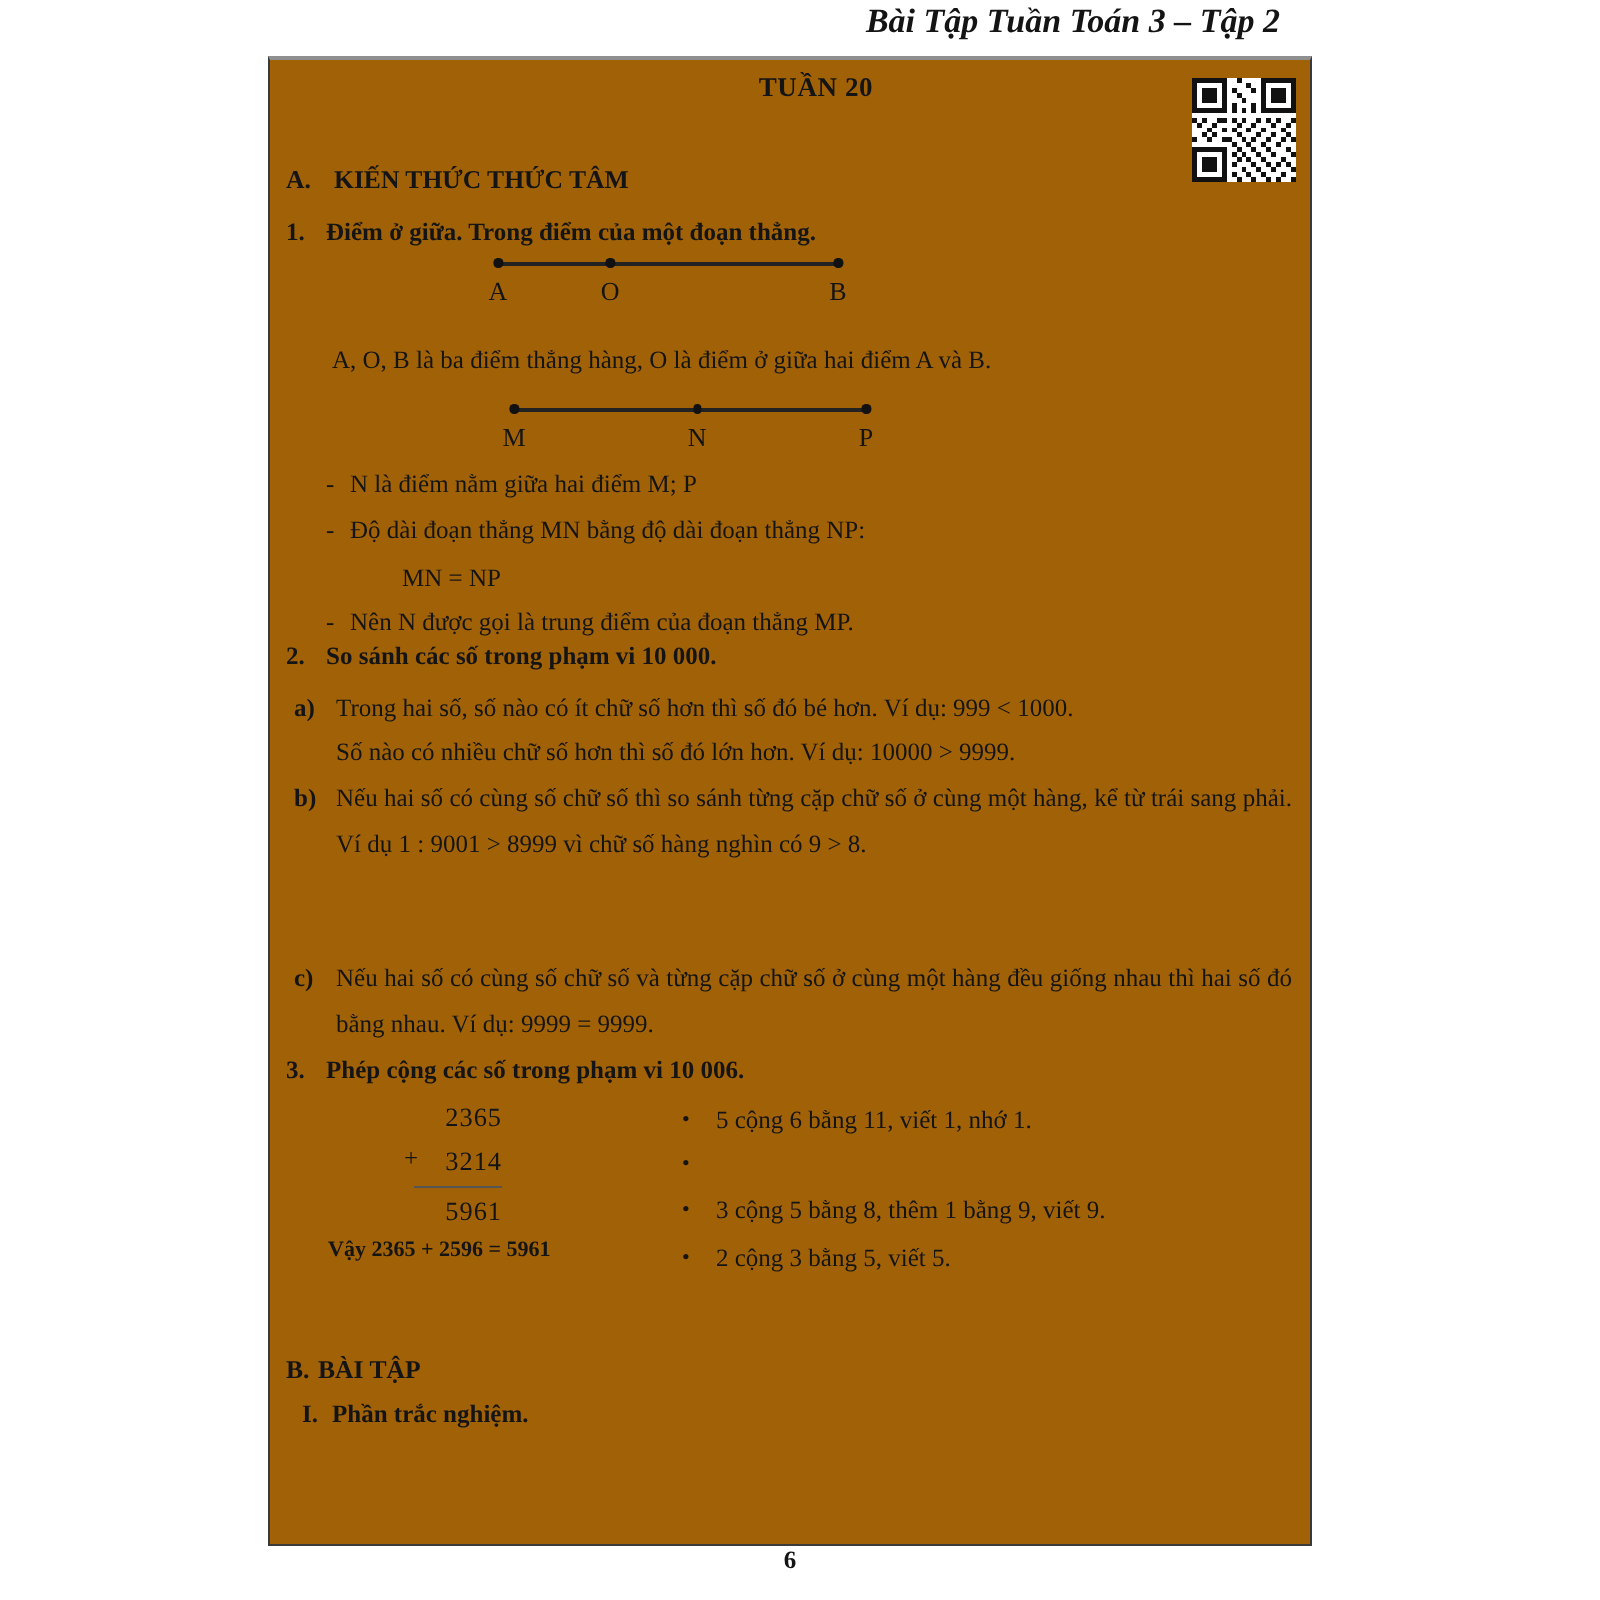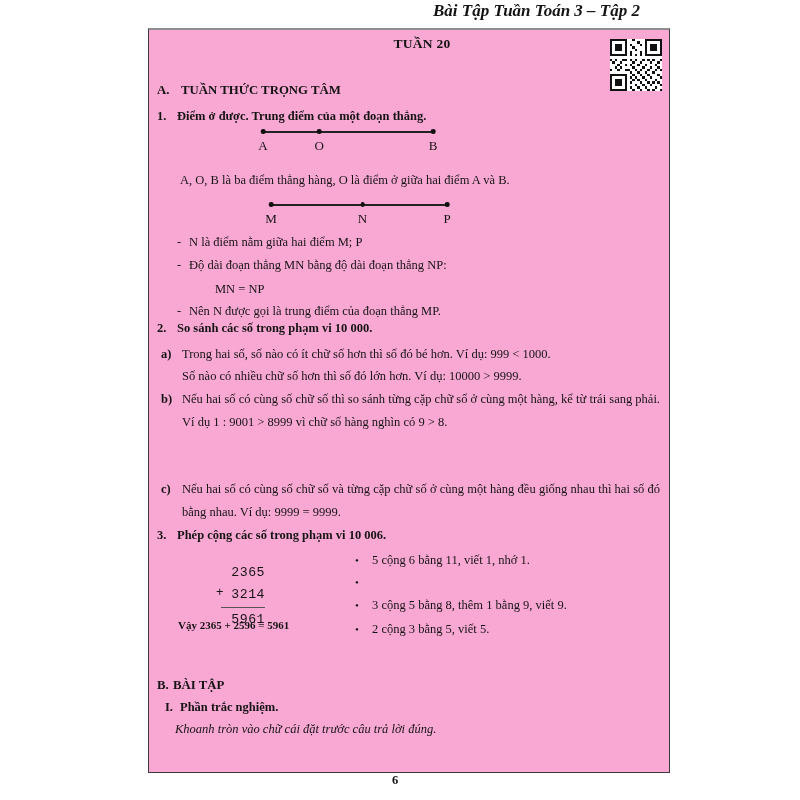--- a/index.html
+++ b/index.html
@@ -8,22 +8,22 @@
     font-family:"Liberation Serif","DejaVu Serif",serif;color:#141414;
     -webkit-font-smoothing:antialiased;overflow:hidden;
   }
   .b{font-weight:bold;}
   .i{font-style:italic;}
   .running-header{
     position:absolute;top:4px;right:160px;font-size:17px;line-height:14px;
   }
   .page{
     position:absolute;left:134px;top:28px;width:522px;height:745px;
-    box-sizing:border-box;background:#f9a8d4;
-    border:1.6px solid #3a3a3a;border-top:2px solid #8f8f8f;margin-left:14px;
+    box-sizing:border-box;background:#a16207;
+    border:1.6px solid #3a3a3a;border-top:2px solid #8f8f8f;
   }
   .blk{position:absolute;font-size:12.5px;line-height:22.5px;white-space:normal;}
   .title{font-size:13.5px;letter-spacing:.3px;line-height:20px;}
   .hang{display:flex;align-items:flex-start;}
   .lbl{display:inline-block;flex:0 0 auto;}
   .w20{width:20px;} .w21{width:21px;} .w24{width:24px;} .w16{width:16px;} .w15{width:15px;}
   .txt{flex:1 1 auto;}
   .just{text-align:justify;}
   .heading{font-size:12.8px;}
   .diagram{position:absolute;height:38px;}
@@ -63,26 +63,26 @@
         <rect x="16" y="2" width="3" height="3"></rect>
       <rect x="0" y="14" width="7" height="7"></rect>
         <rect x="1" y="15" width="5" height="5" fill="#fff"></rect>
         <rect x="2" y="16" width="3" height="3"></rect>
       <path d="M9 0h1v1H9zM11 1h1v1h-1zM8 2h1v1H8zM12 2h1v1h-1zM9 3h1v1H9zM10 4h1v1h-1zM8 5h1v1H8zM12 5h1v1h-1zM8 6h1v1H8zM10 6h1v1h-1zM12 6h1v1h-1zM6 8h1v1H6zM6 10h1v1H6zM6 12h1v1H6zM0 8h1v1H0zM2 8h1v1H2zM5 8h1v1H5zM8 8h1v1H8zM10 8h1v1h-1zM13 8h1v1h-1zM15 8h1v1h-1zM17 8h1v1h-1zM20 8h1v1h-1zM1 9h1v1H1zM4 9h1v1H4zM9 9h1v1H9zM12 9h1v1h-1zM16 9h1v1h-1zM19 9h1v1h-1zM3 10h1v1H3zM8 10h1v1H8zM11 10h1v1h-1zM14 10h1v1h-1zM18 10h1v1h-1zM2 11h1v1H2zM4 11h1v1H4zM9 11h1v1H9zM13 11h1v1h-1zM16 11h1v1h-1zM19 11h1v1h-1zM0 12h1v1H0zM3 12h1v1H3zM7 12h1v1H7zM10 12h1v1h-1zM12 12h1v1h-1zM15 12h1v1h-1zM18 12h1v1h-1zM20 12h1v1h-1zM8 13h1v1H8zM11 13h1v1h-1zM14 13h1v1h-1zM17 13h1v1h-1zM9 14h1v1H9zM12 14h1v1h-1zM15 14h1v1h-1zM19 14h1v1h-1zM8 15h1v1H8zM10 15h1v1h-1zM13 15h1v1h-1zM16 15h1v1h-1zM20 15h1v1h-1zM9 16h1v1H9zM11 16h1v1h-1zM14 16h1v1h-1zM18 16h1v1h-1zM8 17h1v1H8zM12 17h1v1h-1zM15 17h1v1h-1zM17 17h1v1h-1zM19 17h1v1h-1zM10 18h1v1h-1zM13 18h1v1h-1zM16 18h1v1h-1zM20 18h1v1h-1zM8 19h1v1H8zM11 19h1v1h-1zM14 19h1v1h-1zM18 19h1v1h-1zM9 20h1v1H9zM12 20h1v1h-1zM15 20h1v1h-1zM17 20h1v1h-1zM20 20h1v1h-1z"></path>
     </g>
   </svg>
 
   <div class="blk hang b heading" style="left:8px;top:49px;width:500px;">
     <span class="lbl w24">A.</span>
-    <span class="txt">TUẦN THỨC TRỌNG TÂM</span>
+    <span class="txt">KIẾN THỨC THỨC TÂM</span>
   </div>
 
   <div class="blk hang b" style="left:8px;top:75px;width:500px;">
     <span class="lbl w20">1.</span>
-    <span class="txt">Điểm ở được. Trung điểm của một đoạn thẳng.</span>
+    <span class="txt">Điểm ở giữa. Trong điểm của một đoạn thẳng.</span>
   </div>
 
   <div class="diagram" style="left:114px;top:94px;width:170px;">
     <div class="dline"></div>
     <span class="dot" style="left:0%;"></span>
     <span class="dot" style="left:33%;"></span>
     <span class="dot" style="left:100%;"></span>
     <span class="dlabel" style="left:0%;">A</span>
     <span class="dlabel" style="left:33%;">O</span>
     <span class="dlabel" style="left:100%;">B</span>
@@ -133,21 +133,21 @@
   <div class="blk hang" style="left:12px;top:448px;width:499px;">
     <span class="lbl w21 b">c)</span>
     <span class="txt just">Nếu hai số có cùng số chữ số và từng cặp chữ số ở cùng một hàng đều giống nhau thì hai số đó bằng nhau. Ví dụ: 9999 = 9999.</span>
   </div>
 
   <div class="blk hang b" style="left:8px;top:494px;width:500px;">
     <span class="lbl w20">3.</span>
     <span class="txt">Phép cộng các số trong phạm vi 10 006.</span>
   </div>
 
-  <div class="addcol" style="left:70px;top:532px;font-family:Liberation Mono, monospace;">
+  <div class="addcol" style="left:70px;top:518px;">
     <div class="add-row">2365</div>
     <div class="add-row">3214</div>
     <div class="add-rule"></div>
     <div class="add-row">5961</div>
     <span class="add-plus">+</span>
   </div>
   <div class="blk b concl" style="left:29px;top:584px;">Vậy 2365 + 2596 = 5961</div>
 
   <div class="steps" style="left:206px;top:519px;width:300px;">
     <div class="steprow">
@@ -168,17 +168,16 @@
   </div>
 
   <div class="blk hang b heading" style="left:8px;top:644px;width:500px;">
     <span class="lbl w16">B.</span>
     <span class="txt">BÀI TẬP</span>
   </div>
   <div class="blk hang b" style="left:16px;top:666px;width:492px;">
     <span class="lbl w15">I.</span>
     <span class="txt">Phần trắc nghiệm.</span>
   </div>
-  <div class="blk i" style="left:26px;top:688px;width:480px;">Khoanh tròn vào chữ cái đặt trước câu trả lời đúng.</div>
 
 </div>
 
 <div class="page-number b">6</div>
 
 </body></html>

